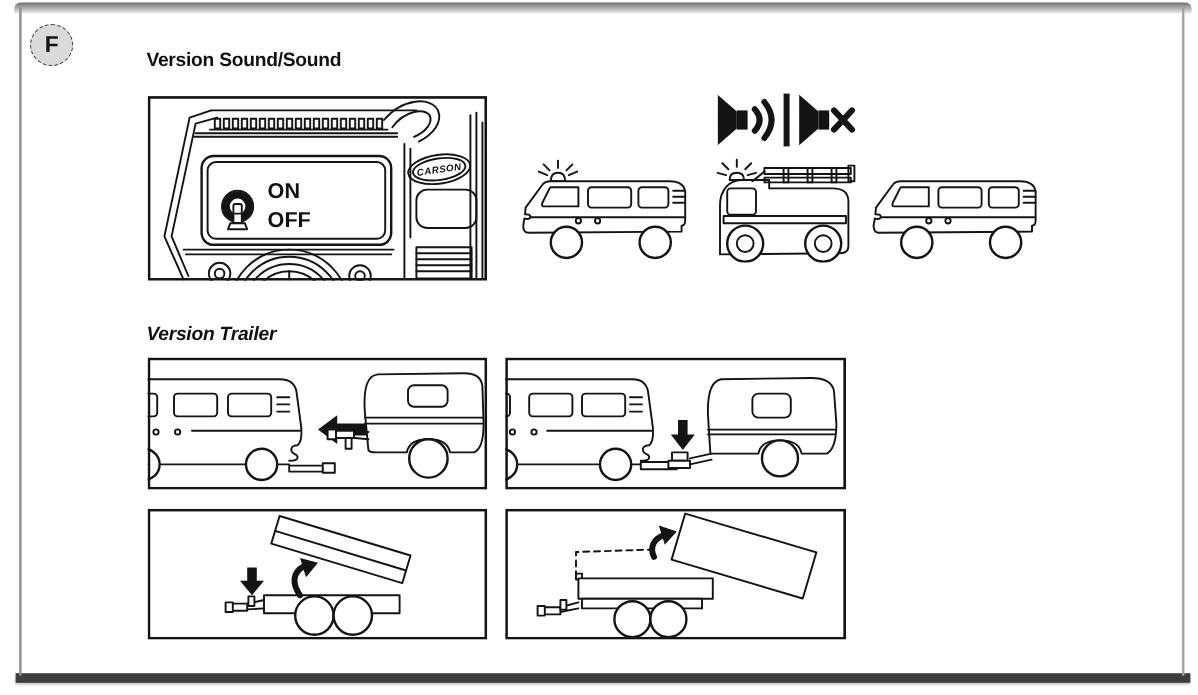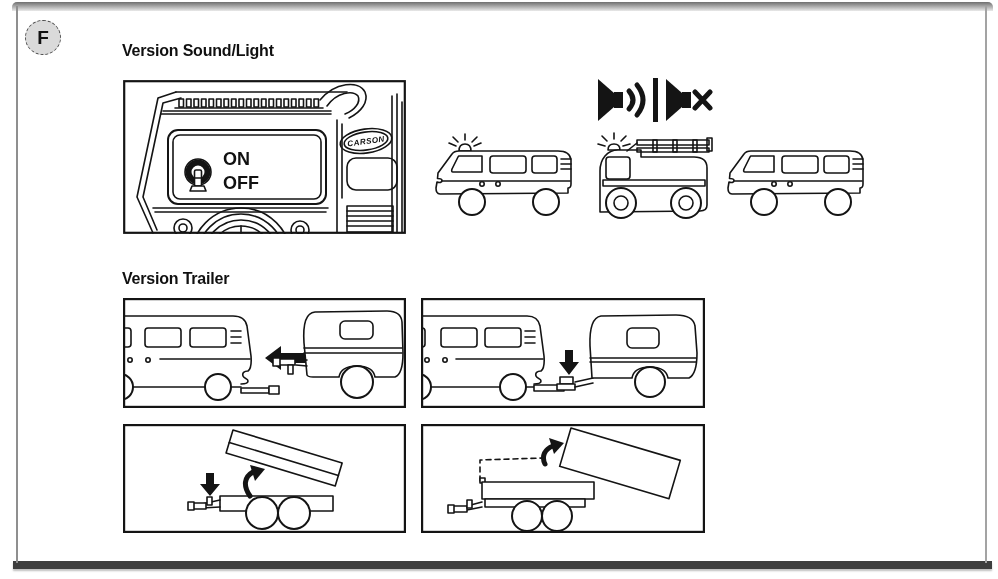--- a/index.html
+++ b/index.html
@@ -34,22 +34,22 @@
 
   <div class="abs edge-top"></div>
   <div class="abs edge-bottom"></div>
   <div class="abs edge-left"></div>
   <div class="abs edge-right"></div>
 
   <div class="abs step-badge">
     <span>F</span>
   </div>
 
-  <div class="abs sec-heading" style="left:122px;top:42px;">Version Sound/Light</div>
-  <div class="abs sec-heading" style="left:122px;top:270px;">Version Trailer</div>
+  <div class="abs sec-heading" style="left:122px;top:42px;">Version Sound/Sound</div>
+  <div class="abs sec-heading" style="left:122px;top:270px;font-style:italic;">Version Trailer</div>
 
   <svg class="abs" style="left:123px;top:80px;" width="283" height="154" viewBox="0 0 283 154">
     <g>
 
       <path class="ln" d="M53,12 L35,18 L14,117 L30,153"></path>
       <path class="ln" d="M58,18 L40,23 L20,117 L34,150"></path>
 
       <path class="ln" d="M53,12 H224"></path>
       <path class="ln" d="M52,28 H200 M40,31 H208 M38,34 H208"></path>
       <g class="ln" stroke-width="1.3">

